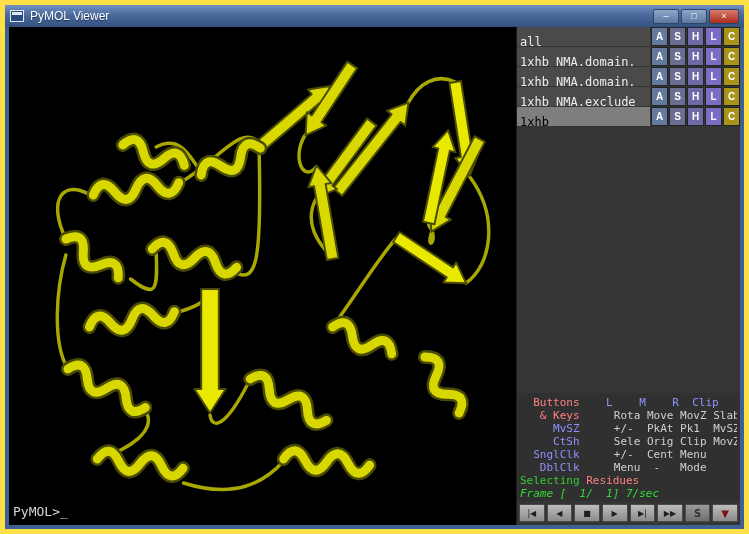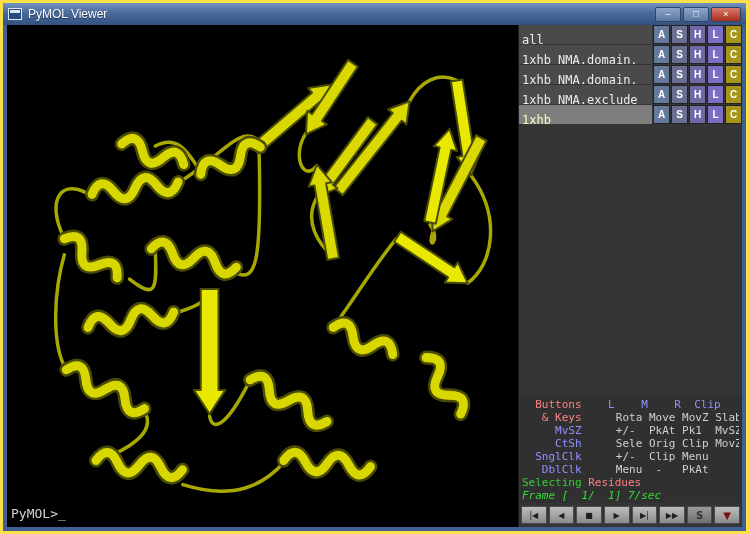--- a/index.html
+++ b/index.html
@@ -1,21 +1,21 @@
 <!DOCTYPE html>
 <html><head>
 <meta charset="utf-8">
 <style>
   html,body{margin:0;padding:0;background:#17284a;}
   *{box-sizing:border-box;}
   .window{
     width:749px;height:534px;
     display:flex;flex-direction:column;
     background:#3f6095;
-    border:3px solid #fde047;
+    border:5px solid #fde047;
     font-family:"Liberation Sans",sans-serif;
     overflow:hidden;
   }
   
   .titlebar{
     height:22px;flex:0 0 22px;
     display:flex;align-items:center;gap:6px;
     padding:0 5px;
     background:linear-gradient(180deg,#7392c2 0%,#4a6a9d 45%,#33527f 100%);
   }
@@ -62,21 +62,21 @@
     border-left:1px solid #1d1d1d;
   }
   .obj-row{display:flex;gap:1px;margin:0 0 1px 0;height:19px;flex:0 0 19px;}
   .obj-label{
     flex:1;min-width:0;
     background:#4a4a4a;color:#ececec;
     font-family:"DejaVu Sans Mono",monospace;font-size:12px;
     padding:8px 3px;white-space:nowrap;overflow:hidden;
     cursor:default;
   }
-  .obj-row.hl .obj-label{background:#7e7e7e;color:#fef9c3;}
+  .obj-row.hl .obj-label{background:#7e7e7e;color:#000000;}
   .ob{
     width:17px;flex:0 0 17px;
     display:flex;align-items:center;justify-content:center;
     font-size:10px;font-weight:bold;color:#fff;
     border:1px solid #232323;cursor:default;
   }
   .ob-a{background:#64799c;}
   .ob-s{background:#6a6f92;}
   .ob-h{background:#6f6aa6;}
   .ob-l{background:#7d6cc4;}
@@ -291,22 +291,22 @@
         <div class="ob ob-h">H</div>
         <div class="ob ob-l">L</div>
         <div class="ob ob-c">C</div>
       </div>
 
       <div class="mouse-panel">
         <div class="mline"><span class="cr">  Buttons </span><span class="cb">   L    M    R  Clip</span></div>
         <div class="mline"><span class="cr">   &amp; Keys </span><span class="cw"> Rota Move MovZ Slab</span></div>
         <div class="mline"><span class="cb">     MvSZ </span><span class="cw"> +/-  PkAt Pk1  MvSZ</span></div>
         <div class="mline"><span class="cb">     CtSh </span><span class="cw"> Sele Orig Clip MovZ</span></div>
-        <div class="mline"><span class="cb">  SnglClk </span><span class="cw"> +/-  Clip Menu</span></div>
-        <div class="mline"><span class="cb">   DblClk </span><span class="cw"> Menu  -   PkAt</span></div>
+        <div class="mline"><span class="cb">  SnglClk </span><span class="cw"> +/-  Cent Menu</span></div>
+        <div class="mline"><span class="cb">   DblClk </span><span class="cw"> Menu  -   Mode</span></div>
         <div class="mline"><span class="cg">Selecting </span><span class="cr">Residues</span></div>
         <div class="frame-line">Frame [  1/  1] 7/sec</div>
       </div>
 
       <div class="playback">
         <button class="pb">|◀</button>
         <button class="pb">◀</button>
         <button class="pb">■</button>
         <button class="pb">▶</button>
         <button class="pb">▶|</button>

